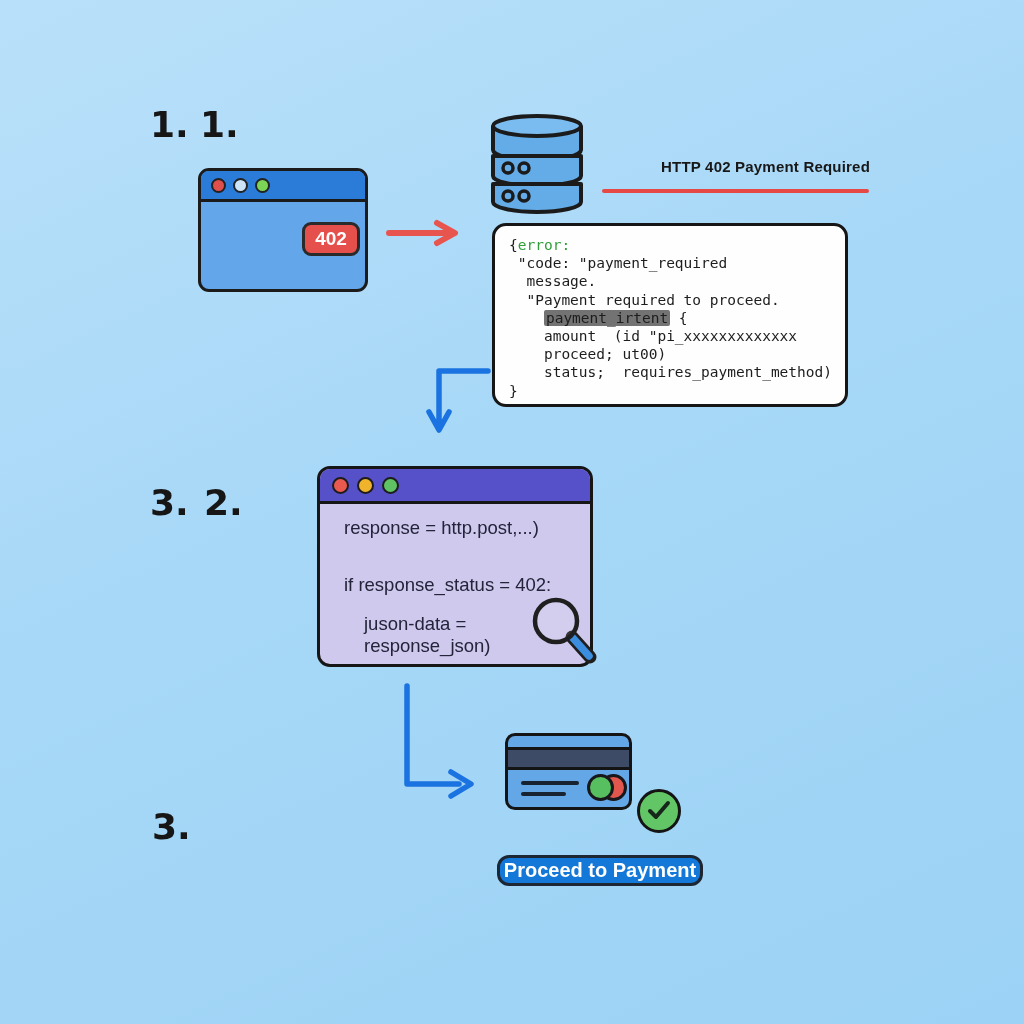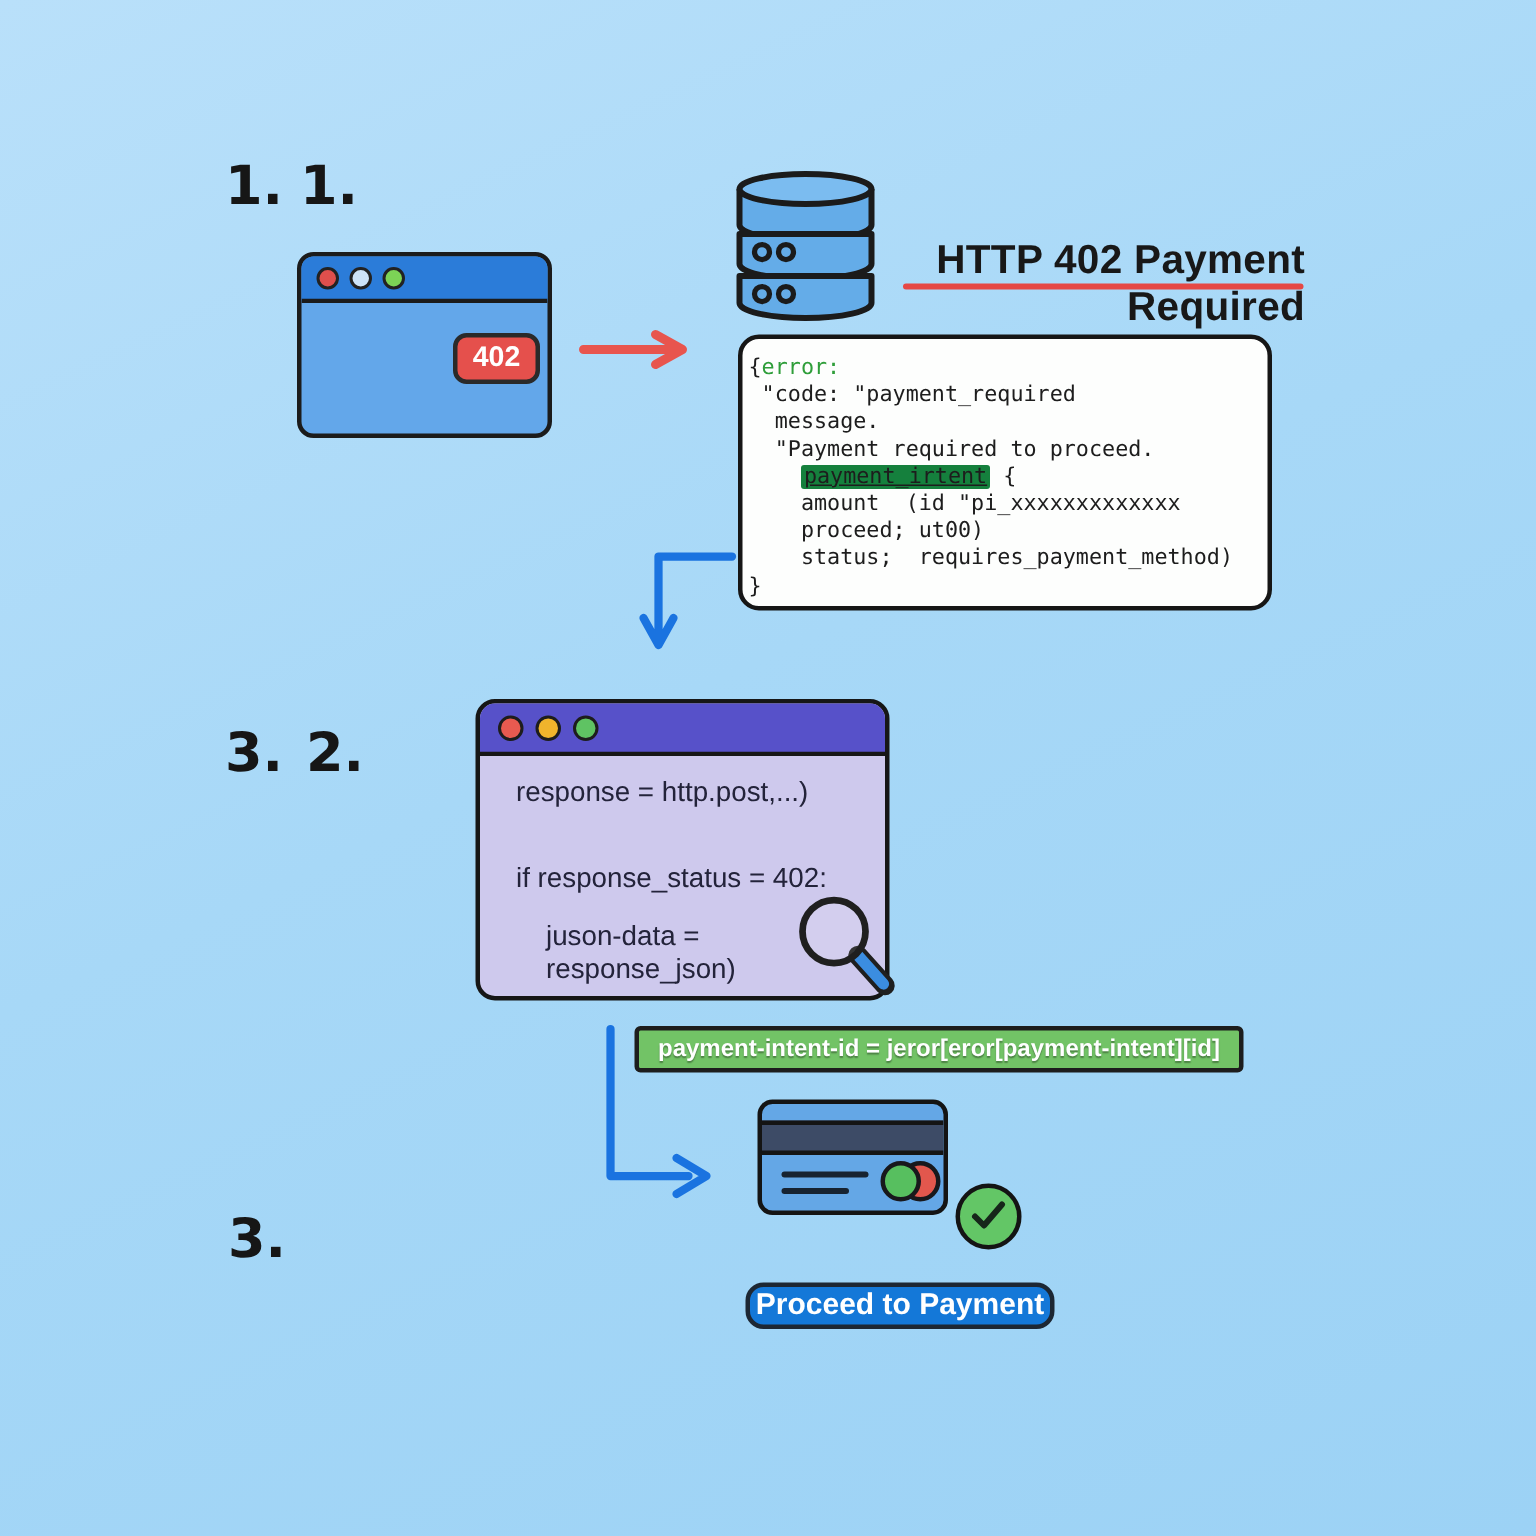--- a/index.html
+++ b/index.html
@@ -18,31 +18,31 @@
   .win1-bar{height:28px;background:#2b7cd9;border-bottom:3px solid #1b1b1b;
     border-radius:8px 8px 0 0;display:flex;align-items:center;padding-left:10px;gap:7px;}
   .dot{width:11px;height:11px;border-radius:50%;border:2.5px solid #222;box-sizing:content-box;}
   .dot-red{background:#df4f4c;}
   .dot-light{background:#cde3f8;}
   .dot-green{background:#7cd456;}
   .badge402{position:absolute;left:101px;top:51px;width:58px;height:34px;background:#e5504c;
     border:3px solid #2a2a2a;border-radius:9px;box-sizing:border-box;
     color:#fff;font-weight:bold;font-size:19px;display:flex;align-items:center;justify-content:center;}
   
-  .heading{left:600px;top:158px;width:270px;text-align:right;font-size:27px;font-weight:800;
+  .heading{left:600px;top:158px;width:270px;text-align:right;font-size:15px;font-weight:800;
     color:#181818;font-family:"Liberation Sans",sans-serif;letter-spacing:.2px;}
   .heading-underline{left:602px;top:189px;width:267px;height:4px;background:#e54845;border-radius:2px;}
   
   .json-block{left:492px;top:223px;width:356px;height:184px;background:#fdfefd;
     border:3px solid #161616;border-radius:14px;box-sizing:border-box;
-    padding:10px 4px;font-family:"DejaVu Sans Mono",monospace;font-size:14.5px;
+    padding:10px 14px;font-family:"DejaVu Sans Mono",monospace;font-size:14.5px;
     line-height:18.2px;color:#1d1d1d;}
   .code-line{white-space:pre;}
   .green-token{color:#2f9e3a;}
-  .yellow-hl{background:#15803d;padding:0 2px;border-radius:2px;text-decoration:underline;}
+  .yellow-hl{background:#737373;padding:0 2px;border-radius:2px;}
   
   .win2{left:317px;top:466px;width:276px;height:201px;background:#cec9ed;
     border:3px solid #161616;border-radius:13px;box-sizing:border-box;}
   .win2-bar{height:32px;background:#5751c9;border-bottom:3px solid #161616;
     border-radius:10px 10px 0 0;display:flex;align-items:center;padding-left:12px;gap:8px;}
   .dot2{width:13px;height:13px;border-radius:50%;border:2.5px solid #1d1d1d;box-sizing:content-box;}
   .dot2-red{background:#e85a50;}
   .dot2-yellow{background:#f0b42c;}
   .dot2-green{background:#5fc363;}
   .win2-line{position:absolute;left:24px;font-size:18.5px;color:#23233a;font-weight:500;}
@@ -138,21 +138,20 @@
     <div class="win2-line win2-line2">if response_status = 402:</div>
     <div class="win2-line win2-line3">juson-data = response_json)</div>
   </div>
 
   <svg class="abs" style="left:518px;top:586px;" width="84" height="84" viewBox="0 0 84 84">
     <line x1="54" y1="51" x2="72" y2="71" stroke="#1f1f1f" stroke-width="13" stroke-linecap="round"></line>
     <line x1="54" y1="51" x2="71" y2="70" stroke="#3b8de0" stroke-width="7.5" stroke-linecap="round"></line>
     <circle cx="38" cy="35" r="21" fill="rgba(255,255,255,0.10)" stroke="#1f1f1f" stroke-width="4.5"></circle>
   </svg>
 
-  <div class="abs extract-bar">payment-intent-id = jeror[eror[payment-intent][id]</div>
 
   <svg class="abs" style="left:393px;top:678px;" width="96" height="122" viewBox="0 0 96 122">
     <path d="M14 8 V106 H66 M58 94 L78 106 L58 118" fill="none" stroke="#1a73e0" stroke-width="5.5" stroke-linecap="round" stroke-linejoin="round"></path>
   </svg>
 
   <div class="abs card">
     <div class="card-stripe"></div>
     <div class="card-line card-line1"></div>
     <div class="card-line card-line2"></div>
     <div class="card-circle card-circle-red"></div>

